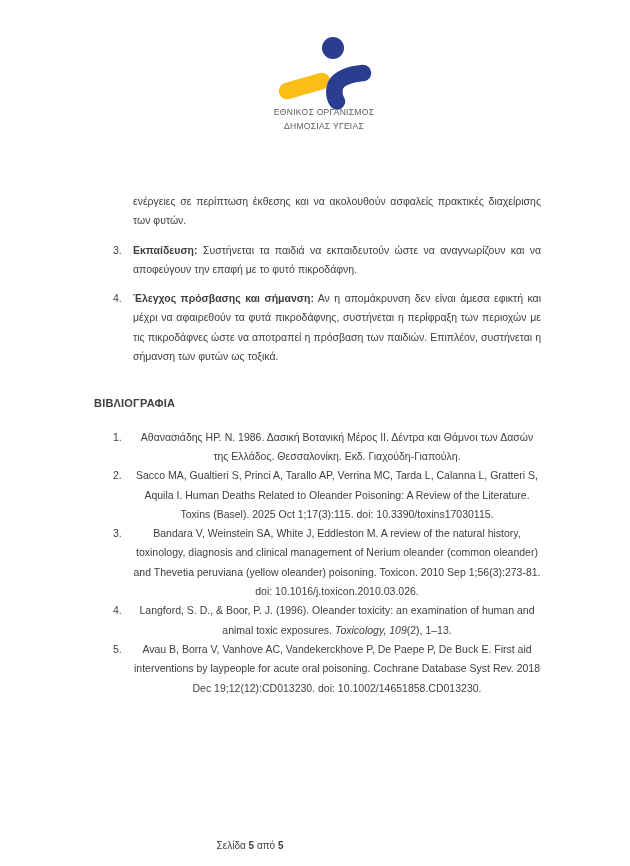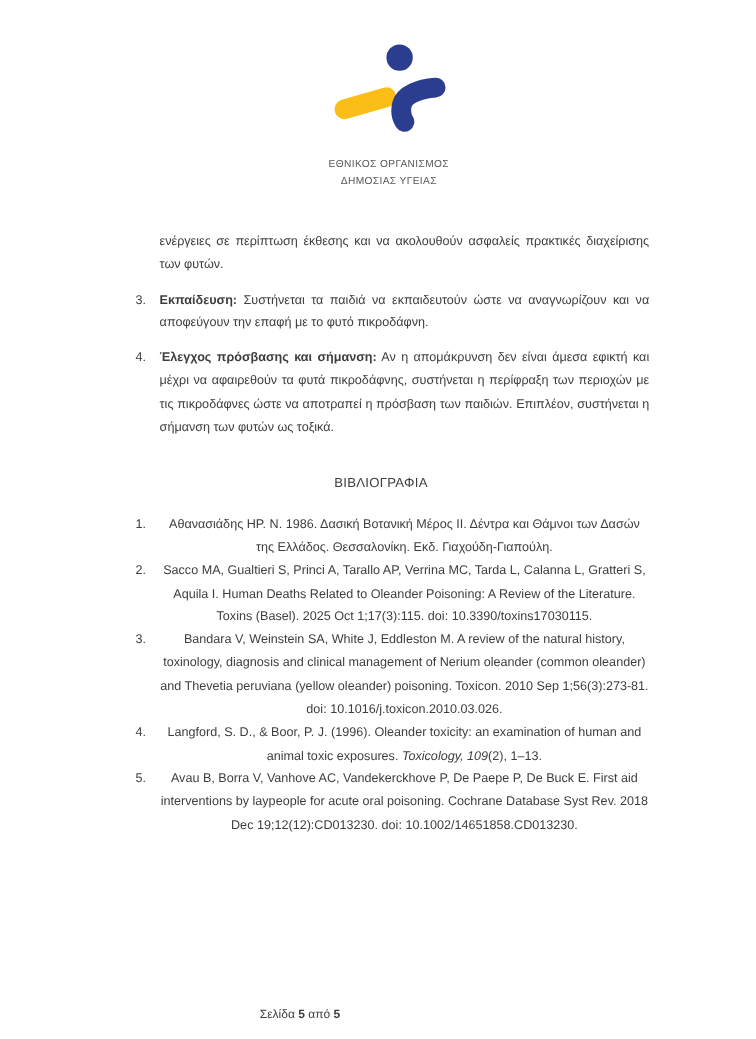--- a/index.html
+++ b/index.html
@@ -17,21 +17,20 @@
     width:120px; height:78px;
   }
   .logo-caption {
     position:absolute; top:106px; left:0;
     width:630px; padding-left:18px; box-sizing:border-box;
     text-align:center;
     font-size:8.5px; line-height:13.5px;
     letter-spacing:0.3px;
     color:#58595b;
     font-weight:400;
-    margin-top:24px;
   }
   
   .content {
     position:absolute; top:146px; left:94px;
     width:447px;
     font-size:10.5px; line-height:19.3px;
   }
   .hang-para {
     margin-left:39px;
     text-align:justify;
@@ -40,24 +39,23 @@
   .content-item {
     display:flex;
     margin-left:19px;
     margin-top:10px;
   }
   .content-item .num { flex:none; width:20px; }
   .content-item .itext { flex:1; text-align:justify; }
   .lbl { font-weight:700; }
   .bib-heading {
     margin-top:28px;
-    font-weight:400;
+    font-weight:700;
     font-size:11px;
     letter-spacing:0.2px;
-    text-align:center;
   }
   .bib-list { margin-top:14px; }
   .bib-item { display:flex; margin-left:19px; }
   .bib-item .num { flex:none; width:20px; }
   .bib-item .itext { flex:1; text-align:center; }
   
   .footer {
     position:absolute; bottom:13px; left:0;
     width:500px;
     text-align:center;

